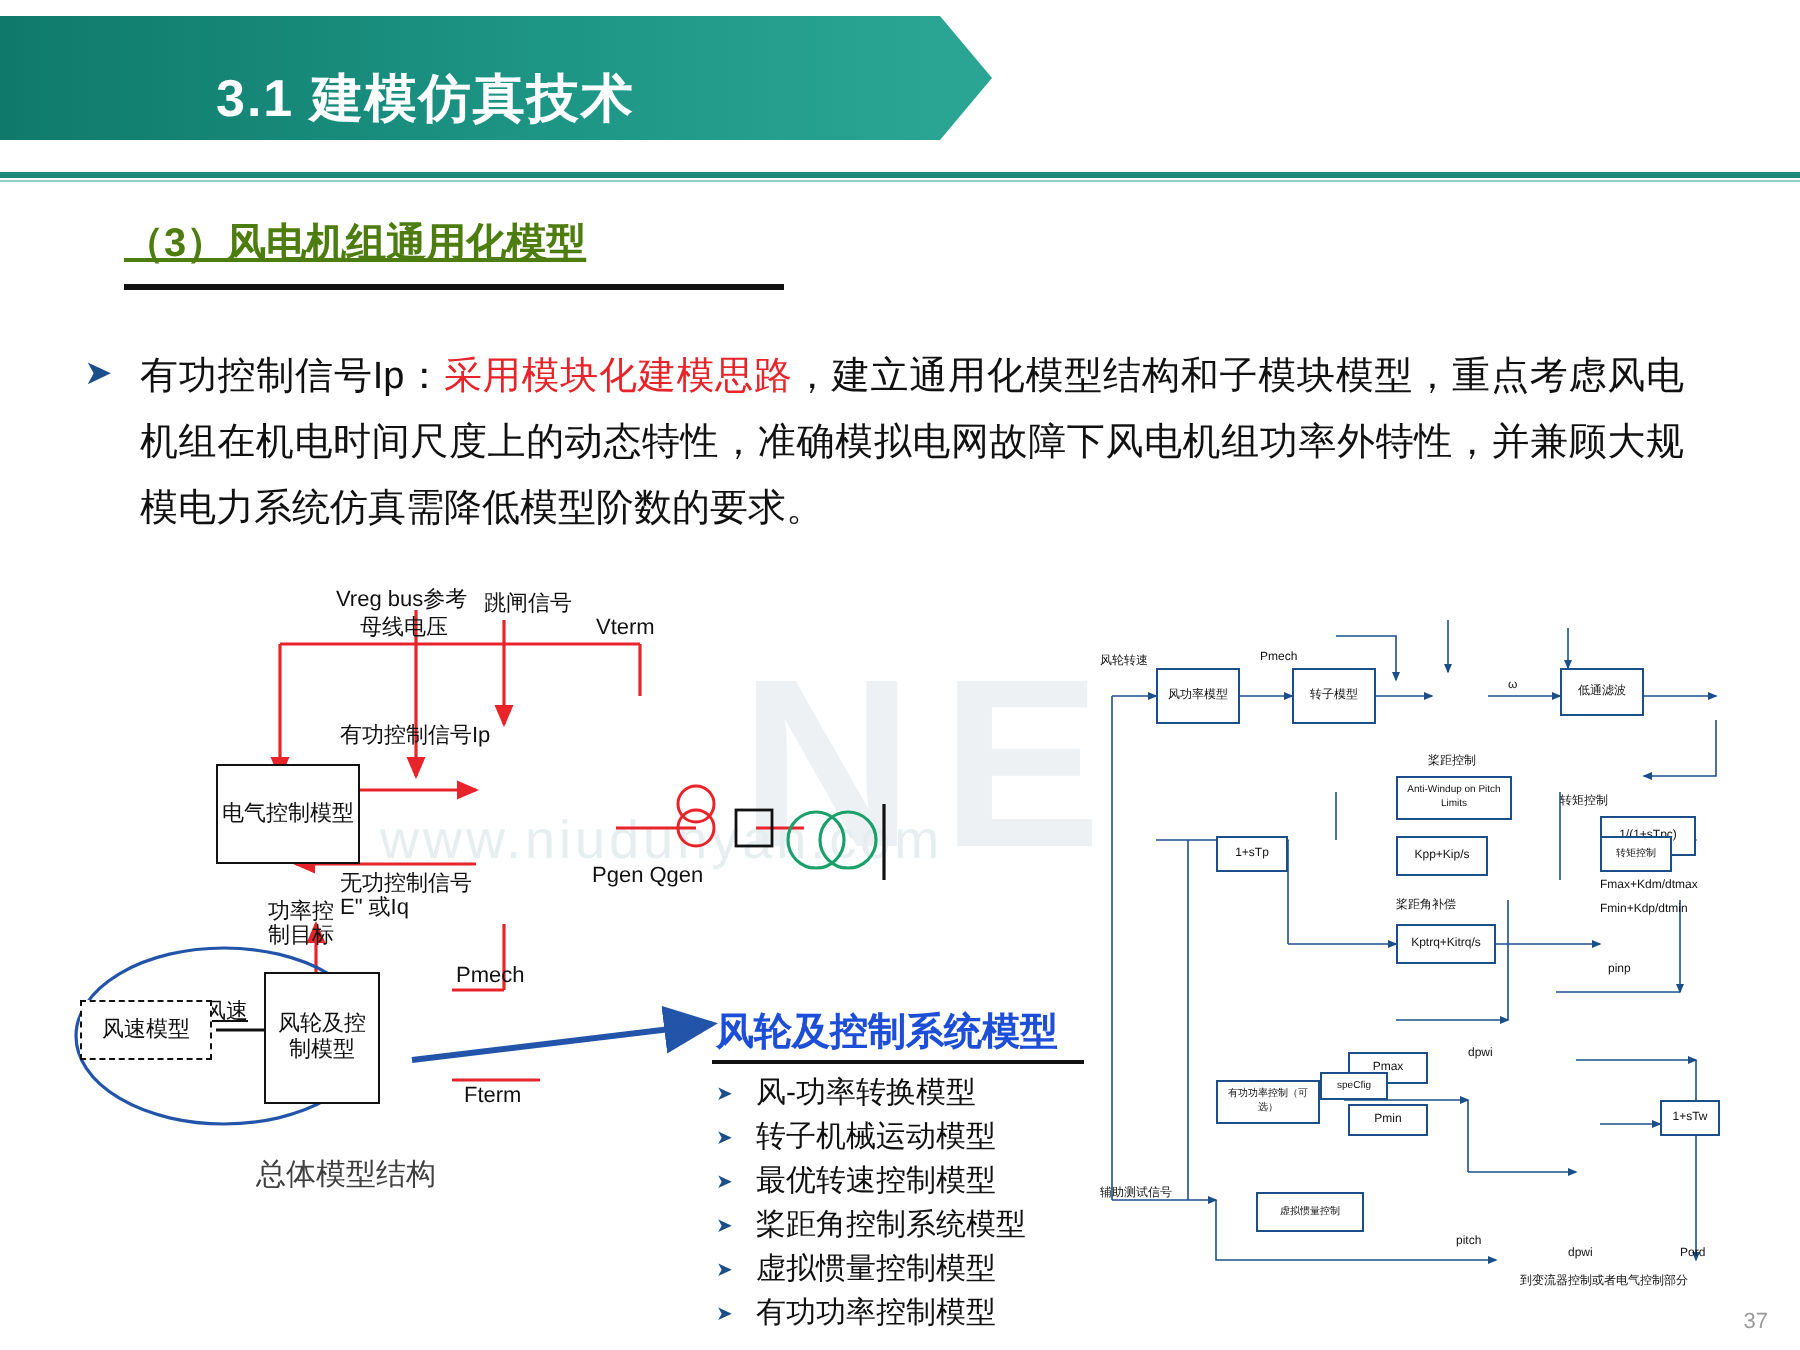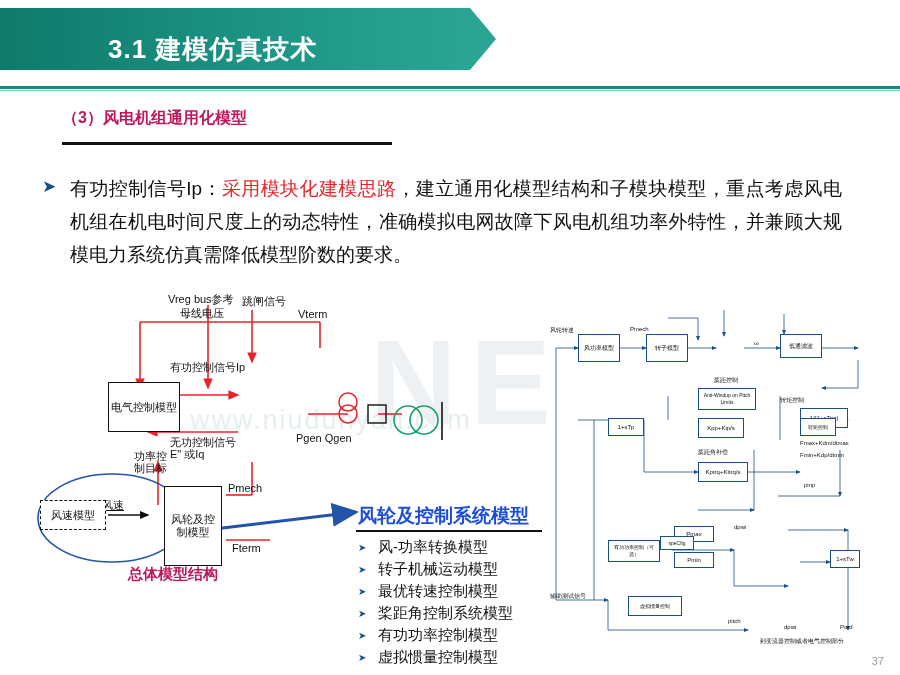--- a/index.html
+++ b/index.html
@@ -34,21 +34,21 @@
   }
   .banner-rule{
     position:absolute;left:0;top:86px;width:900px;height:3px;background:#1b8a7a;
   }
   .banner-rule2{
     position:absolute;left:0;top:90px;width:900px;height:1px;background:#8fcfc4;
   }
   
   .subhead{
     position:absolute;left:62px;top:108px;
-    font-size:16px;font-weight:bold;color:#be185d;
+    font-size:20px;font-weight:bold;color:#4d7c0f;text-decoration:underline;
   }
   .subhead-underline{
     position:absolute;left:62px;top:142px;width:330px;height:3px;background:#111;
   }
   .bullet-block{
     position:absolute;left:42px;top:172px;width:800px;
   }
   .bullet-marker{
     position:absolute;left:0;top:4px;color:#1b4f8a;font-size:17px;
   }
@@ -93,21 +93,21 @@
   .list{
     position:absolute;left:358px;top:536px;width:230px;
   }
   .list-item{
     font-size:15px;line-height:22px;color:#111;position:relative;padding-left:20px;
   }
   .list-item:before{
     content:"\27A4";position:absolute;left:0;top:1px;font-size:10px;color:#1b4f8a;
   }
   .struct-caption{
-    position:absolute;left:128px;top:565px;font-size:15px;font-weight:bold;color:#be185d;
+    position:absolute;left:128px;top:578px;font-size:15px;font-weight:normal;color:#404040;
   }
   .pagenum{
     position:absolute;right:16px;bottom:8px;font-size:11px;color:#999;
   }
   
   .rblk{
     position:absolute;border:1px solid #1b4f8a;background:#fff;
     font-size:6px;line-height:7px;color:#111;text-align:center;
     display:flex;align-items:center;justify-content:center;
     box-sizing:border-box;padding:1px;
@@ -185,43 +185,43 @@
   <div class="lbl" style="left:140px;top:70px;">有功控制信号Ip</div>
   <div class="lbl" style="left:140px;top:146px;width:70px;white-space:normal;line-height:12px;">无功控制信号E" 或Iq</div>
   <div class="lbl" style="left:266px;top:142px;">Pgen Qgen</div>
   <div class="lbl" style="left:104px;top:160px;width:34px;white-space:normal;line-height:12px;">功率控制目标</div>
   <div class="lbl" style="left:72px;top:208px;text-decoration:underline;">风速</div>
   <div class="lbl" style="left:198px;top:192px;">Pmech</div>
   <div class="lbl" style="left:202px;top:252px;">Fterm</div>
 
   <div class="blk" style="left:78px;top:92px;width:72px;height:50px;">电气控制模型</div>
   <div class="blk" style="left:10px;top:210px;width:66px;height:30px;border-style:dashed;">风速模型</div>
-  <div class="blk" style="left:134px;top:196px;width:58px;height:80px;">风轮及控制模型</div>
+  <div class="blk" style="left:102px;top:196px;width:58px;height:66px;">风轮及控制模型</div>
 
   <svg width="340" height="310">
     <circle cx="318" cy="112" r="9" fill="none" stroke="#e8242a" stroke-width="1.5"></circle>
     <circle cx="318" cy="124" r="9" fill="none" stroke="#e8242a" stroke-width="1.5"></circle>
     <rect x="338" y="115" width="18" height="18" fill="none" stroke="#111" stroke-width="1.4"></rect>
     <circle cx="378" cy="130" r="14" fill="none" stroke="#1aa06a" stroke-width="1.6"></circle>
     <circle cx="394" cy="130" r="14" fill="none" stroke="#1aa06a" stroke-width="1.6"></circle>
     <line x1="412" y1="112" x2="412" y2="150" stroke="#111" stroke-width="1.6"></line>
   </svg>
 </div>
 
 <div class="struct-caption">总体模型结构</div>
 
 <div class="list-title">风轮及控制系统模型</div>
 <div class="list-title-underline"></div>
 <div class="list">
   <div class="list-item">风-功率转换模型</div>
   <div class="list-item">转子机械运动模型</div>
   <div class="list-item">最优转速控制模型</div>
   <div class="list-item">桨距角控制系统模型</div>
+  <div class="list-item">虚拟惯量控制模型</div>
   <div class="list-item">有功功率控制模型</div>
-  <div class="list-item">虚拟惯量控制模型</div>
 </div>
 
 <div class="diagram-right">
   <svg width="345" height="360">
     <defs>
       <marker id="arb" markerWidth="6" markerHeight="6" refX="5" refY="2.5" orient="auto">
         <path d="M0,0 L6,2.5 L0,5 z" fill="#1b4f8a"></path>
       </marker>
     </defs>
     <g stroke="#1b4f8a" stroke-width="0.8" fill="none">

